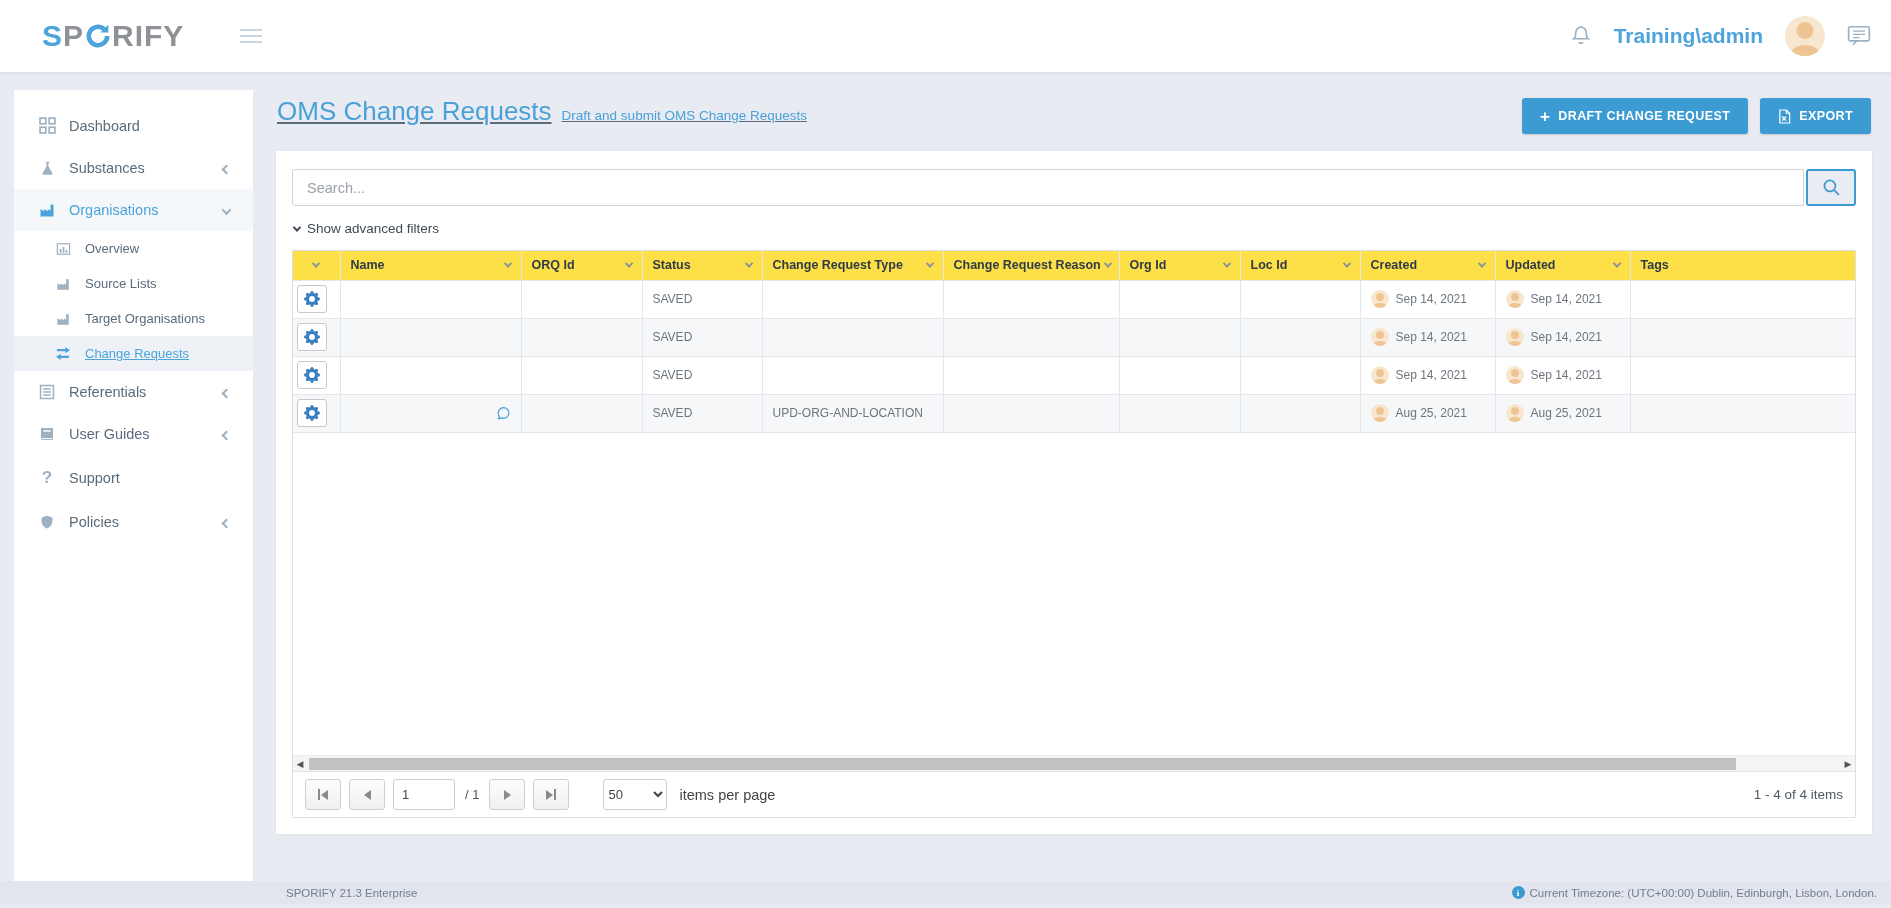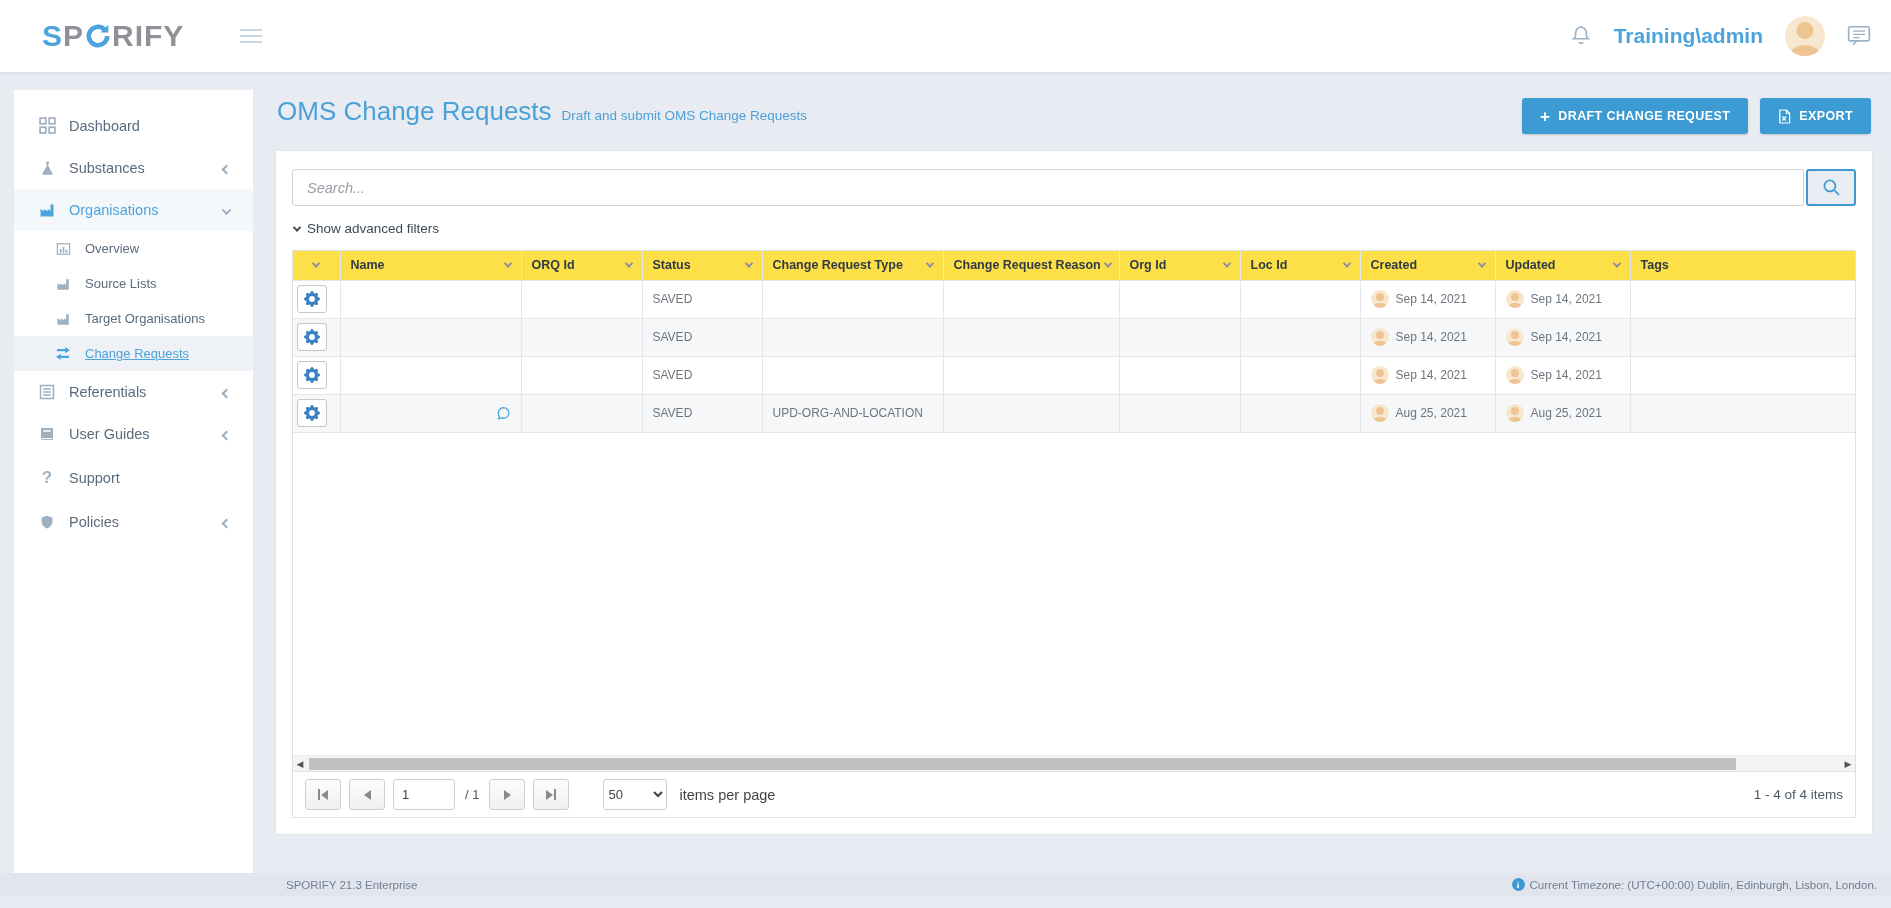--- a/index.html
+++ b/index.html
@@ -41,30 +41,30 @@
   .nav-item.sub { padding:10px 14px 10px 40px; font-size:13px; }
   .nav-item.sub.active { background:#eef2f7; color:#4da3dc;text-decoration:underline; }
   .chev { display:inline-block; width:7px; height:7px; border-right:2px solid currentColor; border-bottom:2px solid currentColor; }
   .chev.down { transform:rotate(45deg) translate(-1px,-1px); }
   .chev.left { transform:rotate(135deg); }
   .qmark { color:#9fb0c0; font-weight:bold; font-size:17px; }
 
   
   .main { flex:1; min-width:0; }
   .page-header { display:flex; align-items:flex-start; justify-content:space-between; margin:6px 2px 16px; }
-  .title-wrap { display:flex; align-items:baseline; gap:10px; }
+  .title-wrap { display:flex; align-items:baseline; gap:10px;text-decoration:underline; }
   .page-title { color:#4aa1d8; font-size:26px; font-weight:normal; }
   .page-subtitle { color:#4aa1d8; font-size:13.5px; }
   .header-buttons { display:flex; gap:12px; padding-top:2px; }
   .btn-blue { display:flex; align-items:center; gap:8px; background:#3d9bd3; color:#fff; border:none; height:36px; padding:0 18px; font-family:inherit; font-size:12.5px; font-weight:bold; letter-spacing:.4px; border-radius:3px; cursor:pointer; box-shadow:0 1px 2px rgba(0,0,0,.15); }
   .btn-blue .plus { font-size:17px; font-weight:bold; line-height:1; }
 
   .card { background:#fff; border:1px solid #e2e5ea; height:685px; padding:18px 16px 16px; display:flex; flex-direction:column; }
   .search-row { display:flex; }
-  .search-input { flex:1; height:37px; border:1px solid #d0d4d9; border-radius:3px 0 0 3px; padding:0 14px; font-family:inherit; font-size:14.5px; color:#495057;font-style:italic; }
+  .search-input { flex:1; height:37px; border:1px solid #d0d4d9; border-radius:3px 0 0 3px; padding:0 14px; font-family:inherit; font-size:14.5px; color:#495057; }
   .search-input::placeholder { color:#9aa0a6; }
   .search-btn { width:50px; height:37px; background:#e9ecf3; border:2px solid #3d9ad1; border-radius:3px; margin-left:2px; display:flex; align-items:center; justify-content:center; cursor:pointer; }
   .filters-toggle { margin:15px 2px 14px; display:flex; align-items:center; gap:7px; font-size:13.5px; color:#3f4a55; cursor:pointer; width:fit-content; }
   .filters-toggle .chev { width:6px; height:6px; border-color:#3f4a55; }
 
   
   .grid { border:1px solid #dde0e4; flex:1; display:flex; flex-direction:column; min-height:0; }
   table { border-collapse:collapse; width:100%; table-layout:fixed; }
   th,td { border-right:1px solid #e3e6ea; border-bottom:1px solid #e3e6ea; padding:0 10px; text-align:left; overflow:hidden; white-space:nowrap; }
   th:last-child, td:last-child { border-right:none; }
@@ -92,21 +92,21 @@
   .tri-l { width:0; height:0; border-top:5px solid transparent; border-bottom:5px solid transparent; border-right:7px solid #8a8a8a; }
   .tri-r { width:0; height:0; border-top:5px solid transparent; border-bottom:5px solid transparent; border-left:7px solid #8a8a8a; }
   .pg-bar { width:2px; height:11px; background:#8a8a8a; }
   .pg-input { width:62px; height:31px; border:1px solid #cfcfcf; border-radius:3px; padding:0 8px; font-family:inherit; font-size:13px; color:#444; }
   .pg-of { font-size:13px; color:#555; margin:0 2px; }
   .pg-select { width:64px; height:31px; border:1px solid #cfcfcf; border-radius:3px; font-family:inherit; font-size:13px; color:#444; margin-left:26px; background:#fff; }
   .pg-label { font-size:14.5px; color:#444; margin-left:4px; }
   .pg-count { margin-left:auto; font-size:13.5px; color:#4d5a66; }
 
   
-  .footer { position:absolute; left:0; bottom:12px; width:100%; height:23px; background:#e2e5ee; display:flex; align-items:center; font-size:11.5px; color:#6f7f92; padding:0 14px 0 286px; }
+  .footer { position:absolute; left:0; bottom:4px; width:100%; height:23px; background:#e2e5ee; display:flex; align-items:center; font-size:11.5px; color:#6f7f92; padding:0 14px 0 286px; }
   .footer-right { margin-left:auto; display:flex; align-items:center; gap:5px; }
   .info-dot { width:13px; height:13px; border-radius:50%; background:#3d9ad1; color:#fff; font-size:9px; font-weight:bold; display:flex; align-items:center; justify-content:center; font-family:"Liberation Serif", serif; }
 </style>
 </head>
 <body>
 
 <header class="topbar">
   <div class="logo">
     <span class="lb">S</span>
       <span class="lg">P</span>

